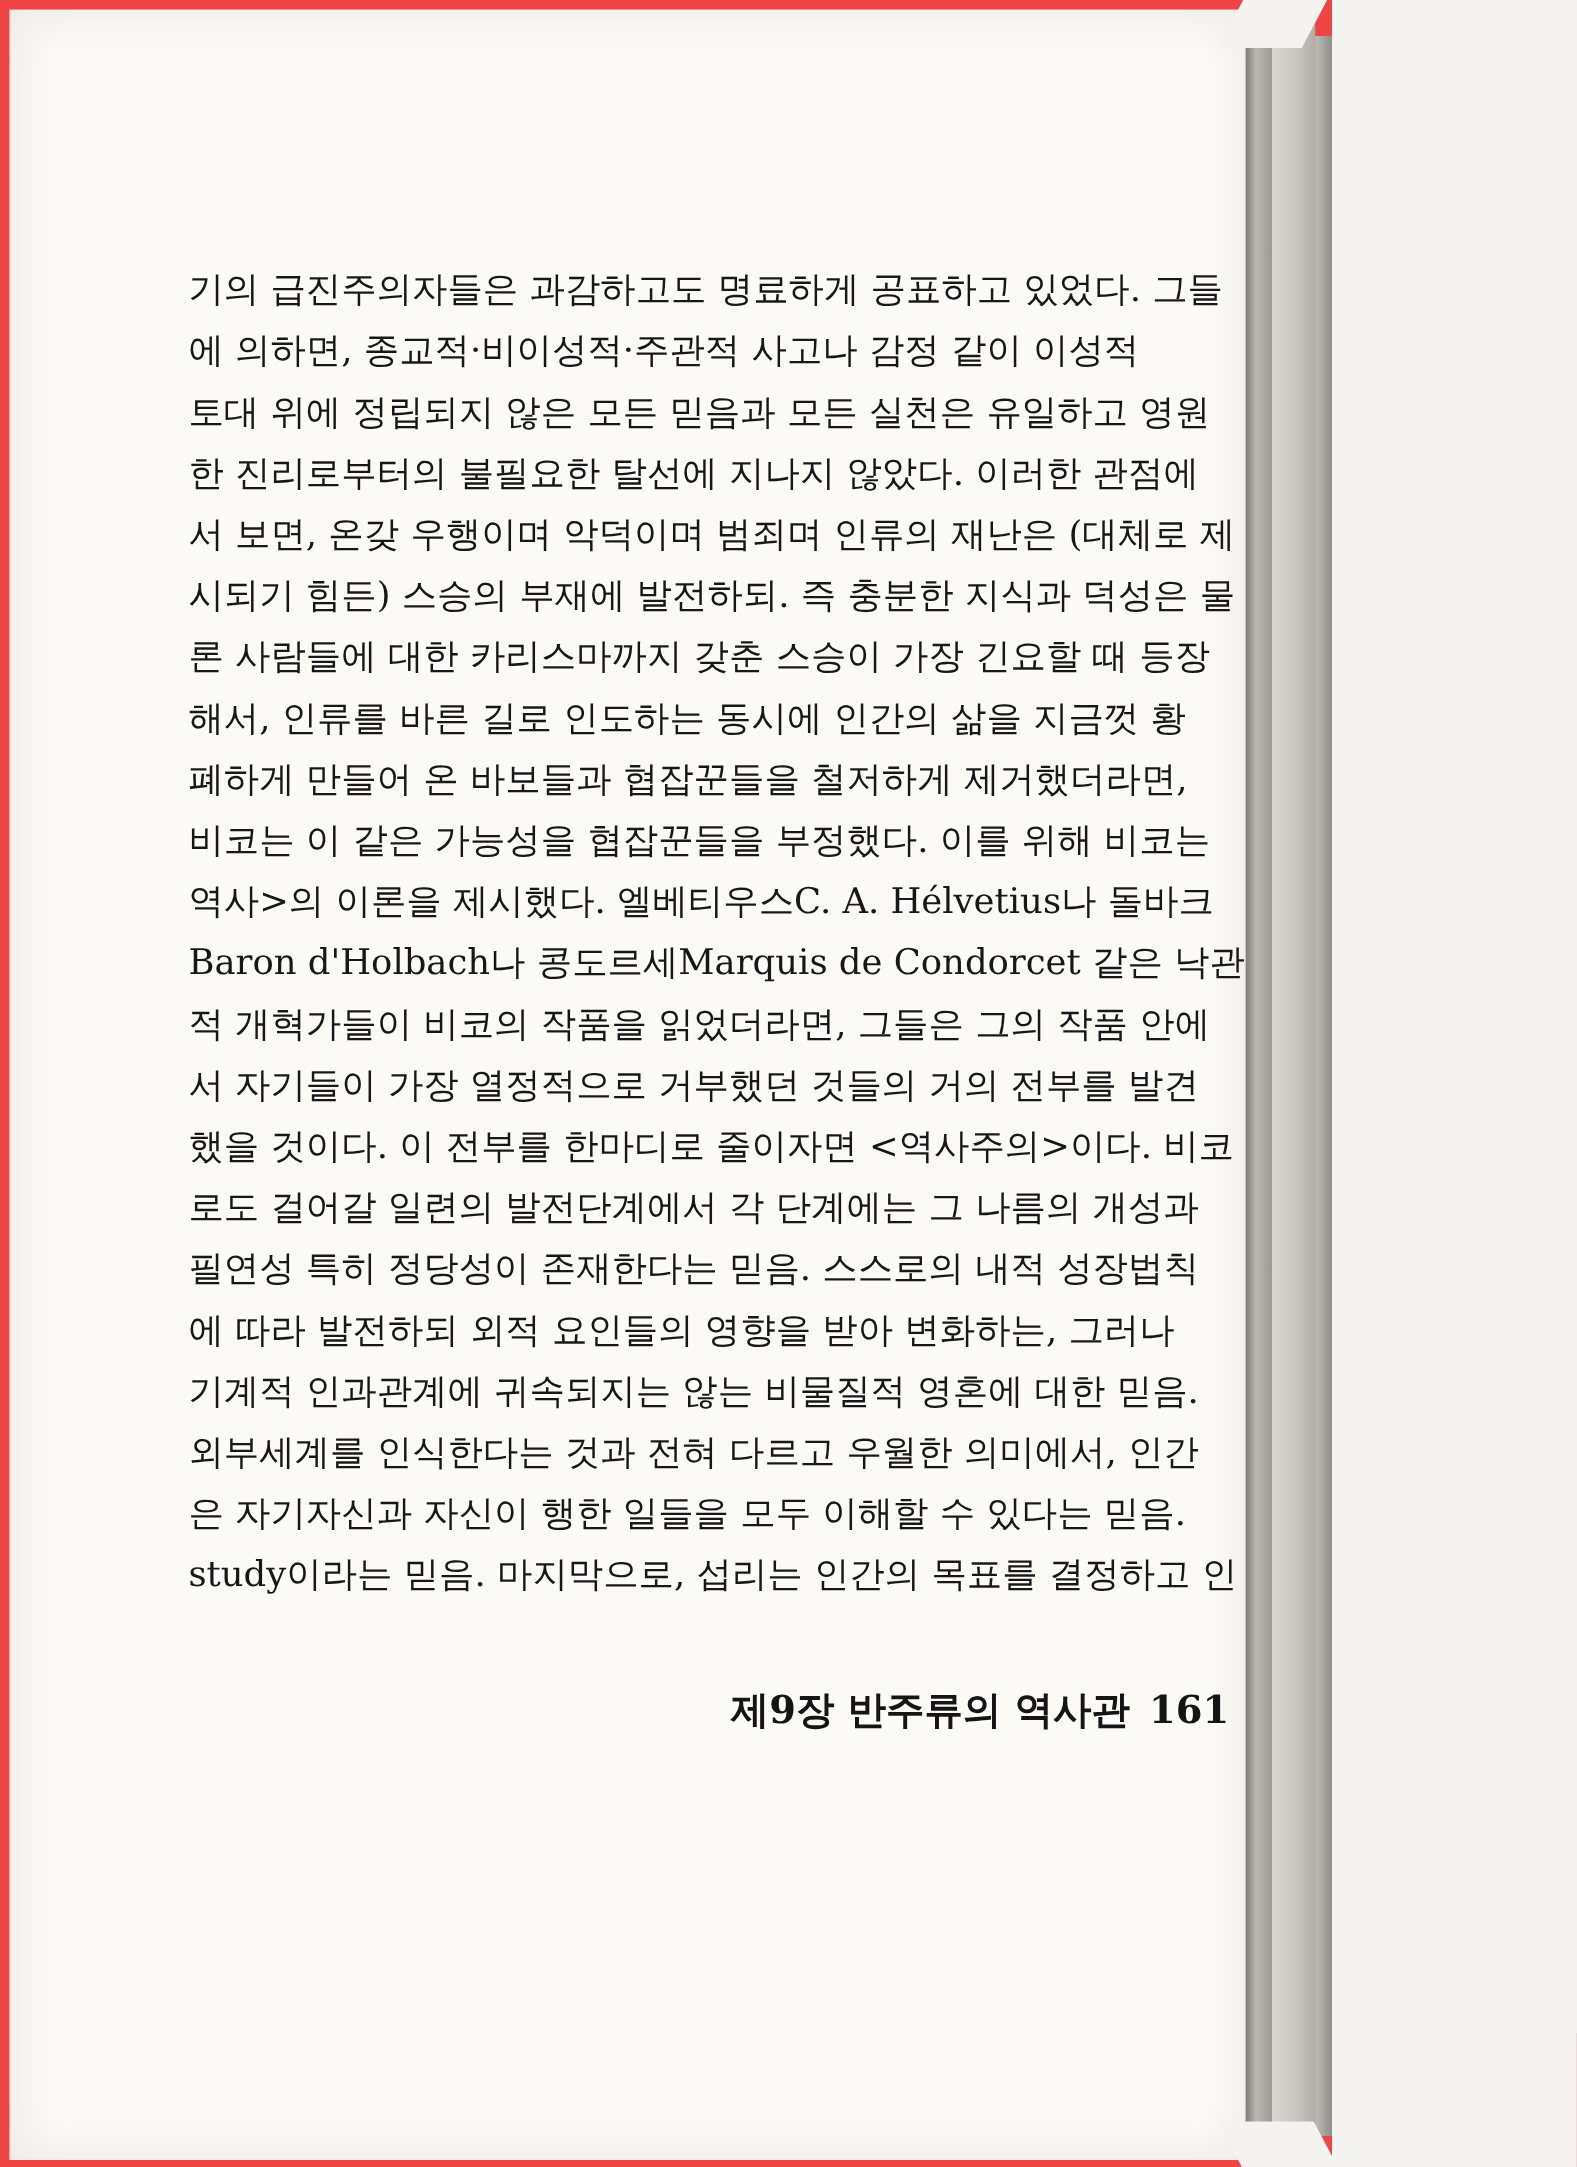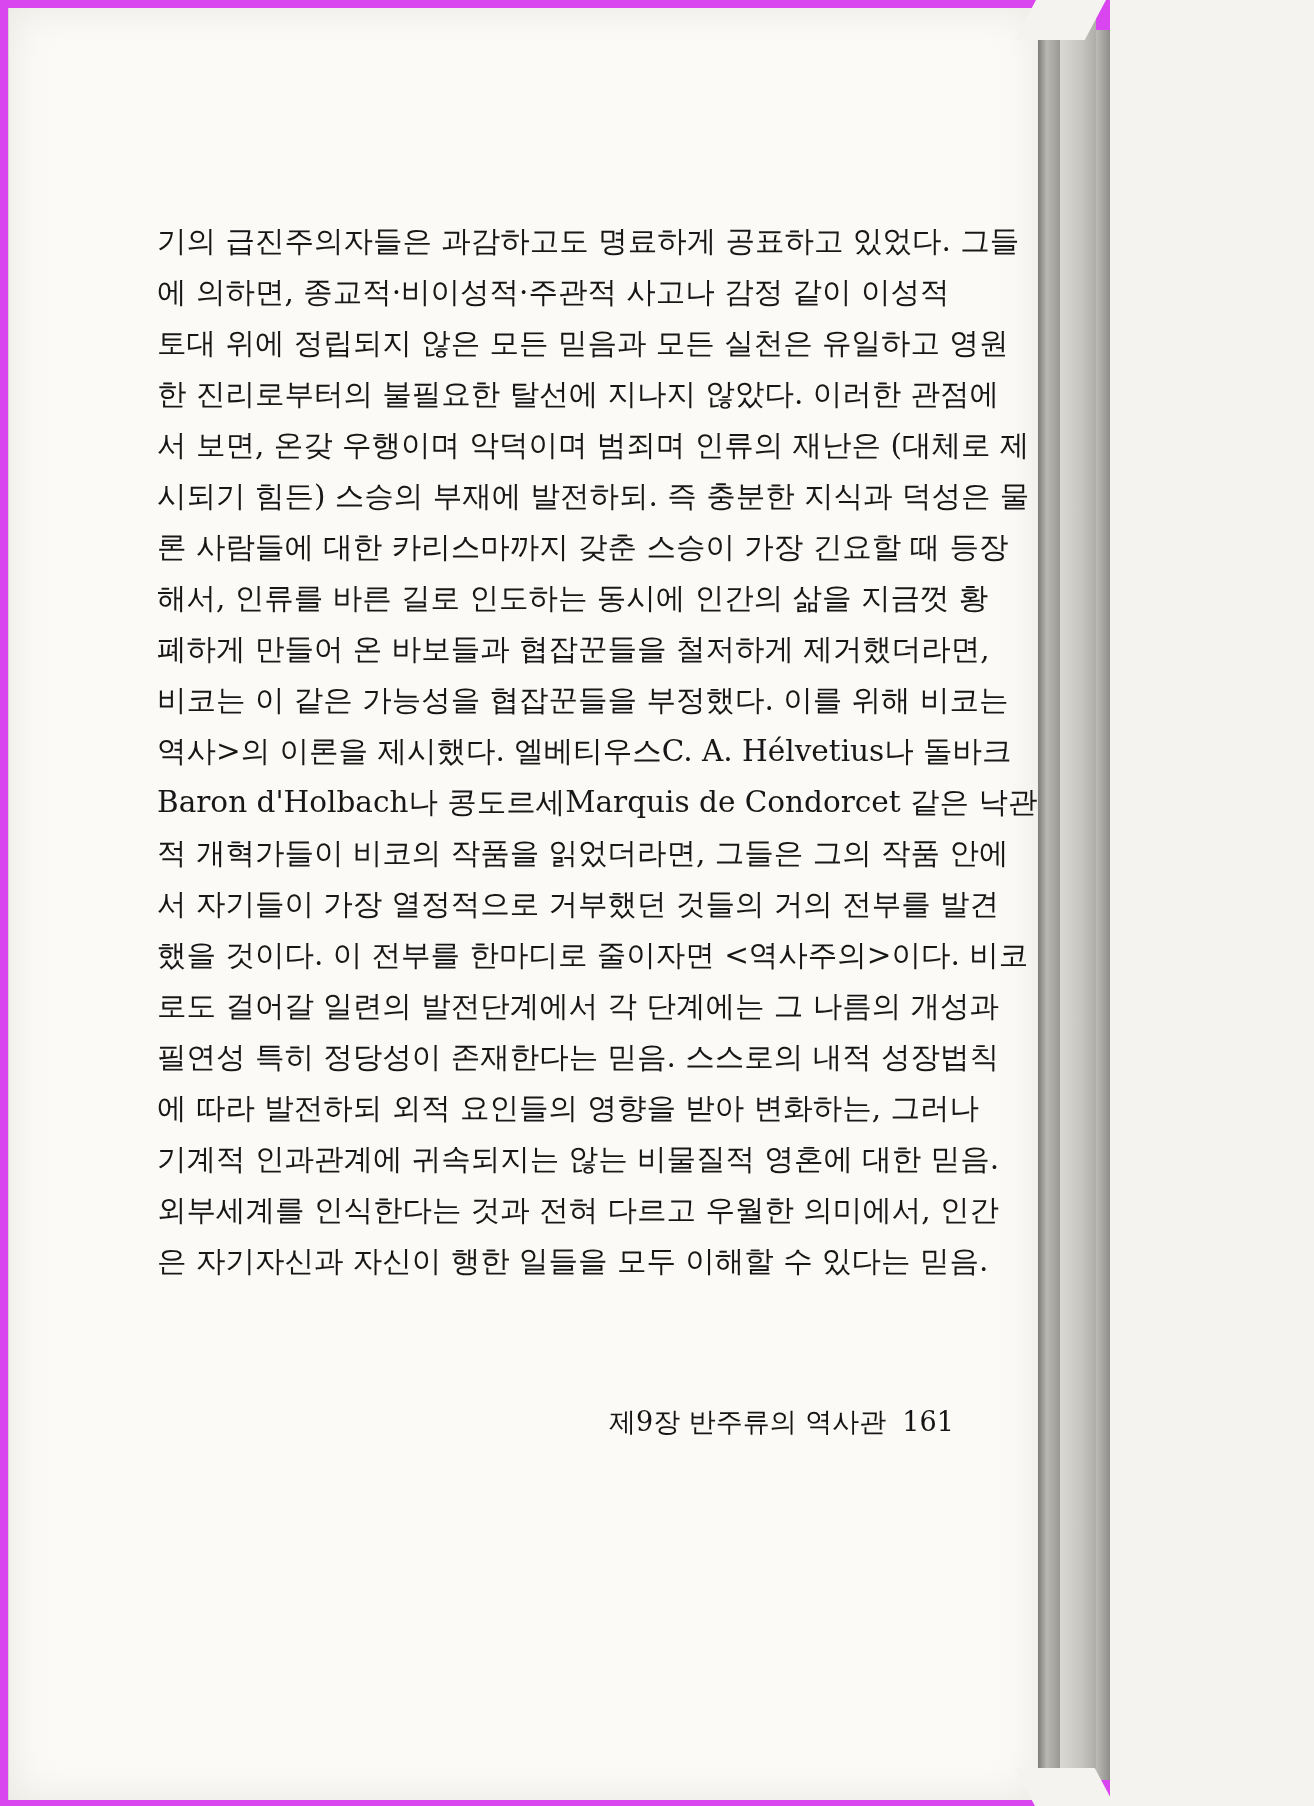--- a/index.html
+++ b/index.html
@@ -14,21 +14,21 @@
     overflow: hidden;
   }
 
   
   .scan {
     position: absolute;
     left: 0;
     top: 0;
     width: 1314px;
     height: 1806px;
-    background: #d946ef;
+    background: #ef4444;
   }
 
   
   .paper {
     position: absolute;
     left: 8px;
     top: 8px;
     width: 1030px;
     height: 1792px;
     background: #fbfaf7;
@@ -106,24 +106,24 @@
     font-family: "DejaVu Serif", "Liberation Serif", serif;
   }
 
   
   .footer {
     position: absolute;
     left: 600px;
     top: 1396px;
     width: 320px;
     text-align: right;
-    font-size: 27px;
+    font-size: 32px;
     color: #151515;
     font-family: "DejaVu Serif", "Liberation Serif", serif;
-    font-weight: normal;
+    font-weight: bold;
     white-space: nowrap;
   }
   .footer .pg { margin-left: 16px; }
 </style>
 </head>
 <body>
 
 <div class="scan">
 
   <div class="paper">
@@ -143,20 +143,21 @@
       <div class="line">Baron d'Holbach나 콩도르세Marquis de Condorcet 같은 낙관주의</div>
       <div class="line">적 개혁가들이 비코의 작품을 읽었더라면, 그들은 그의 작품 안에</div>
       <div class="line">서 자기들이 가장 열정적으로 거부했던 것들의 거의 전부를 발견</div>
       <div class="line">했을 것이다. 이 전부를 한마디로 줄이자면 &lt;역사주의&gt;이다. 비코</div>
       <div class="line">로도 걸어갈 일련의 발전단계에서 각 단계에는 그 나름의 개성과</div>
       <div class="line">필연성 특히 정당성이 존재한다는 믿음. 스스로의 내적 성장법칙</div>
       <div class="line">에 따라 발전하되 외적 요인들의 영향을 받아 변화하는, 그러나</div>
       <div class="line">기계적 인과관계에 귀속되지는 않는 비물질적 영혼에 대한 믿음.</div>
       <div class="line">외부세계를 인식한다는 것과 전혀 다르고 우월한 의미에서, 인간</div>
       <div class="line">은 자기자신과 자신이 행한 일들을 모두 이해할 수 있다는 믿음.</div>
+      <div class="line">study이라는 믿음. 마지막으로, 섭리는 인간의 목표를 결정하고 인</div>
     </div>
 
     <div class="footer">
       <span>제9장 반주류의 역사관</span><span class="pg">161</span>
     </div>
 
   </div>
 
   <div class="page-edge"></div>
   <div class="page-edge-2"></div>

